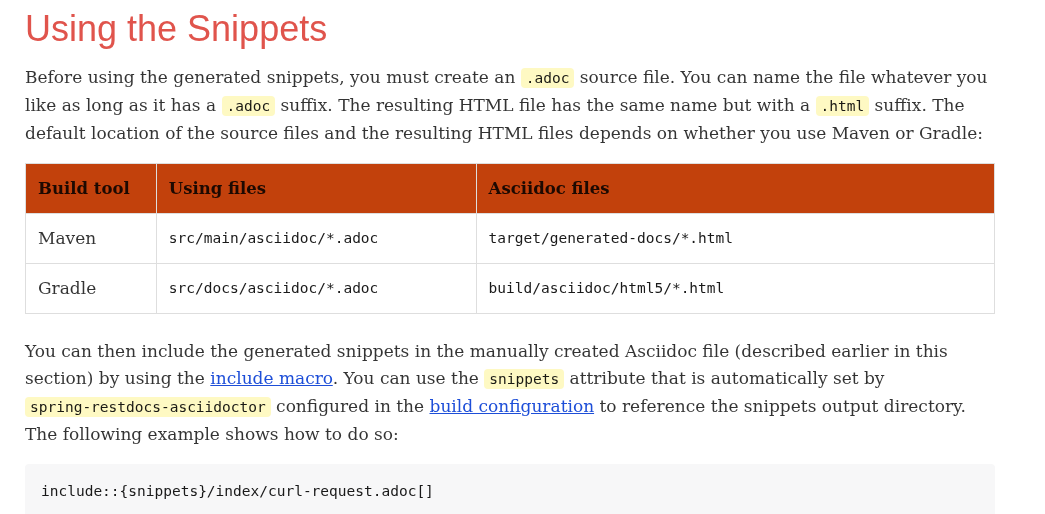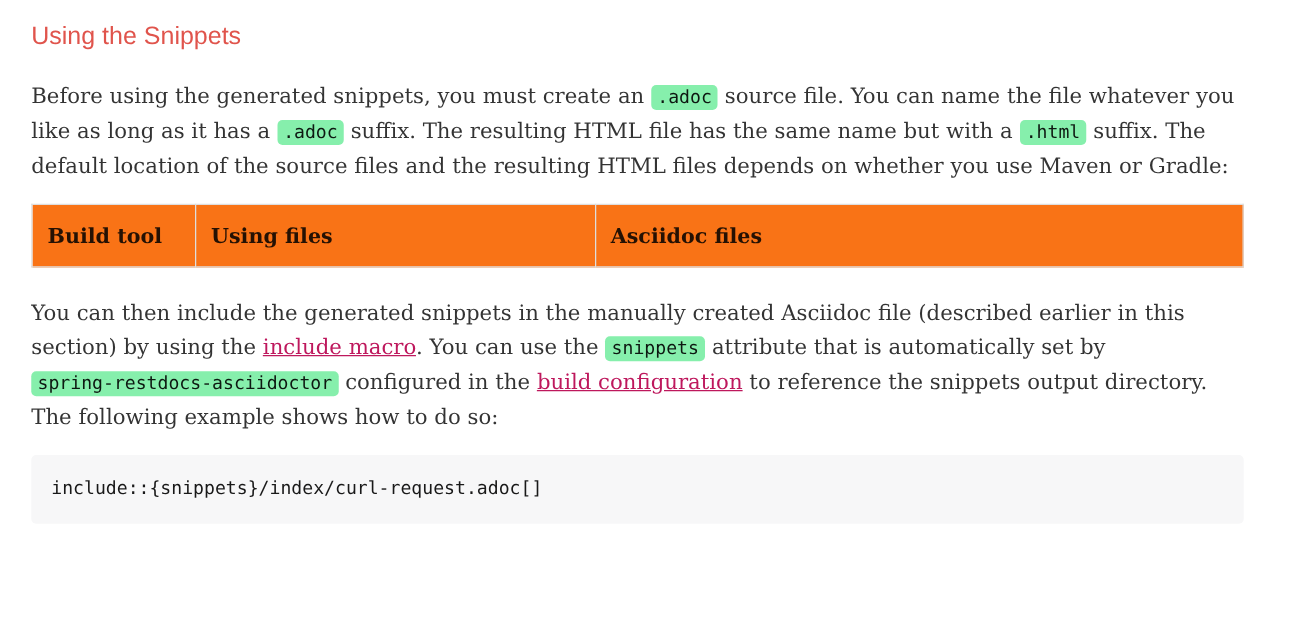--- a/index.html
+++ b/index.html
@@ -15,50 +15,50 @@
     width: 1045px;
     padding: 12px 50px 0 25px;
     font-family: "DejaVu Serif", "Liberation Serif", serif;
     font-size: 17px;
     line-height: 27px;
     color: rgba(0,0,0,0.8);
   }
   h2.page-title {
     font-family: "Liberation Sans", "DejaVu Sans", sans-serif;
     font-weight: 300;
-    font-size: 20px;
+    font-size: 36px;
     line-height: 34px;
     color: #e0544c;
     margin: 0 0 18px 0;
   }
   p.para {
     margin: 0 0 16px 0;
   }
   code.inline-code {
     font-family: "DejaVu Sans Mono", "Liberation Mono", monospace;
     font-size: 14.5px;
     color: rgba(0,0,0,0.9);
-    background: #86efac;
+    background: #fef9c3;
     padding: 2px 5px;
     border-radius: 4px;
     white-space: nowrap;
   }
   a.doc-link {
-    color: #be185d;
+    color: #1d4ed8;
     text-decoration: underline;
     cursor: pointer;
   }
   table.build-table {
     width: 100%;
     border-collapse: collapse;
     border: 1px solid #dedede;
     margin: 8px 0 24px 0;
   }
   table.build-table th {
-    background: #f97316;
+    background: #c2410c;
     text-align: left;
     font-size: 16.5px;
     font-weight: bold;
     color: rgba(0,0,0,0.85);
     padding: 11px 12px;
     border: 1px solid #dedede;
   }
   table.build-table td {
     border: 1px solid #dedede;
     padding: 11px 12px;
@@ -104,20 +104,30 @@
         <col class="c3">
       </colgroup>
     <thead>
       <tr>
         <th>Build tool</th>
         <th>Using files</th>
         <th>Asciidoc files</th>
       </tr>
     </thead>
     <tbody>
+      <tr>
+        <td class="cell-plain">Maven</td>
+        <td class="cell-mono">src/main/asciidoc/*.adoc</td>
+        <td class="cell-mono">target/generated-docs/*.html</td>
+      </tr>
+      <tr>
+        <td class="cell-plain">Gradle</td>
+        <td class="cell-mono">src/docs/asciidoc/*.adoc</td>
+        <td class="cell-mono">build/asciidoc/html5/*.html</td>
+      </tr>
     </tbody>
   </table>
 
   <p class="para"><span>You can then include the generated snippets in the manually created Asciidoc file (described earlier in this section) by using the </span><a class="doc-link" href="#">include macro</a><span>. You can use the </span><code class="inline-code">snippets</code><span> attribute that is automatically set by </span><code class="inline-code">spring-restdocs-asciidoctor</code><span> configured in the </span><a class="doc-link" href="#">build configuration</a><span> to reference the snippets output directory. The following example shows how to do so:</span></p>
 
   <pre class="listing"><code>include::{snippets}/index/curl-request.adoc[]</code></pre>
 
 </main>
 
 </body></html>

